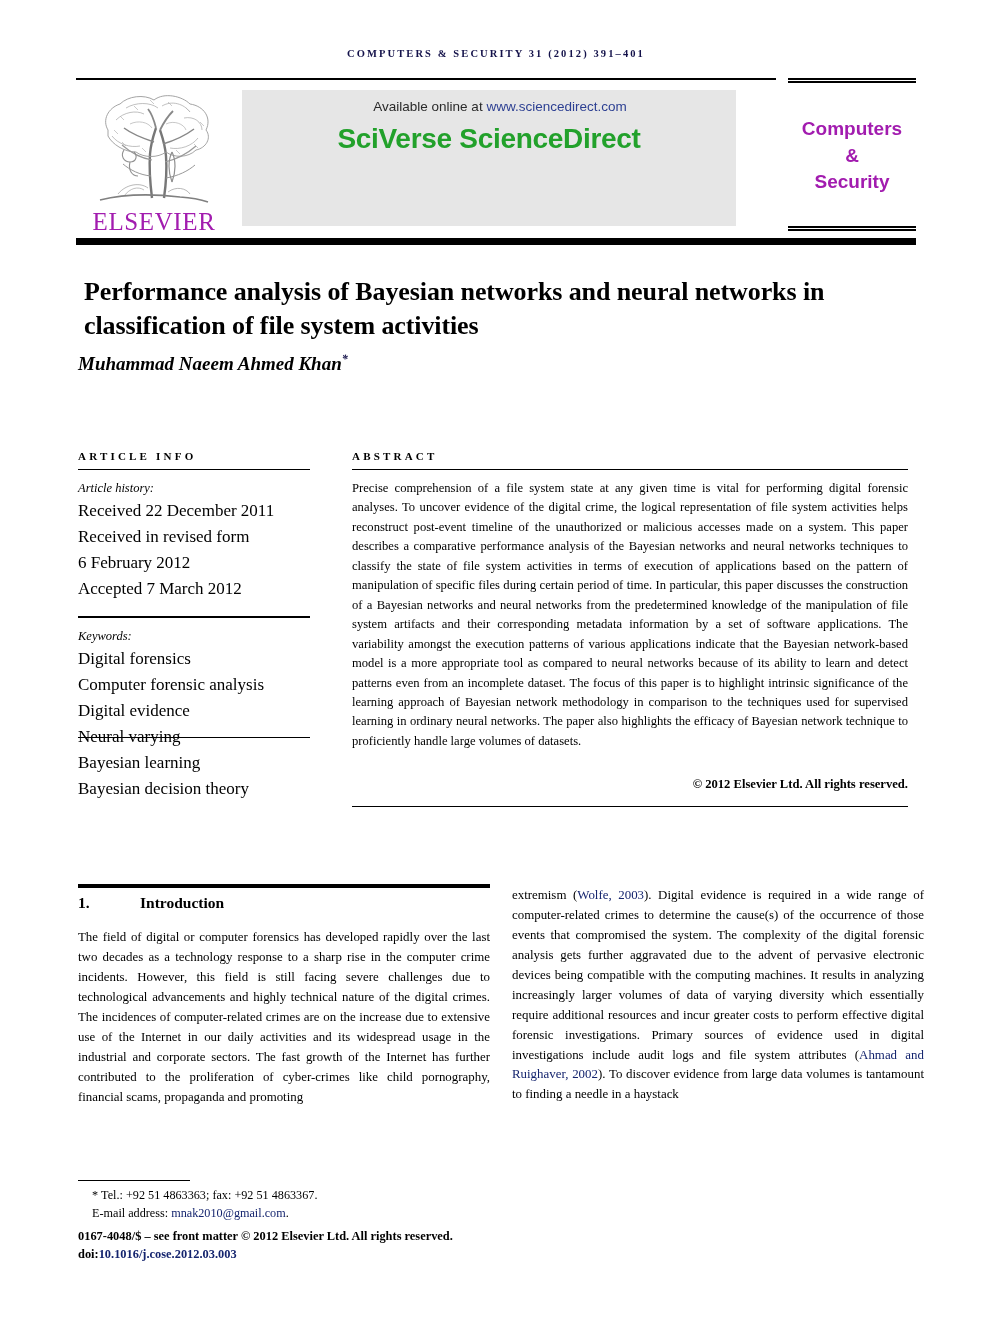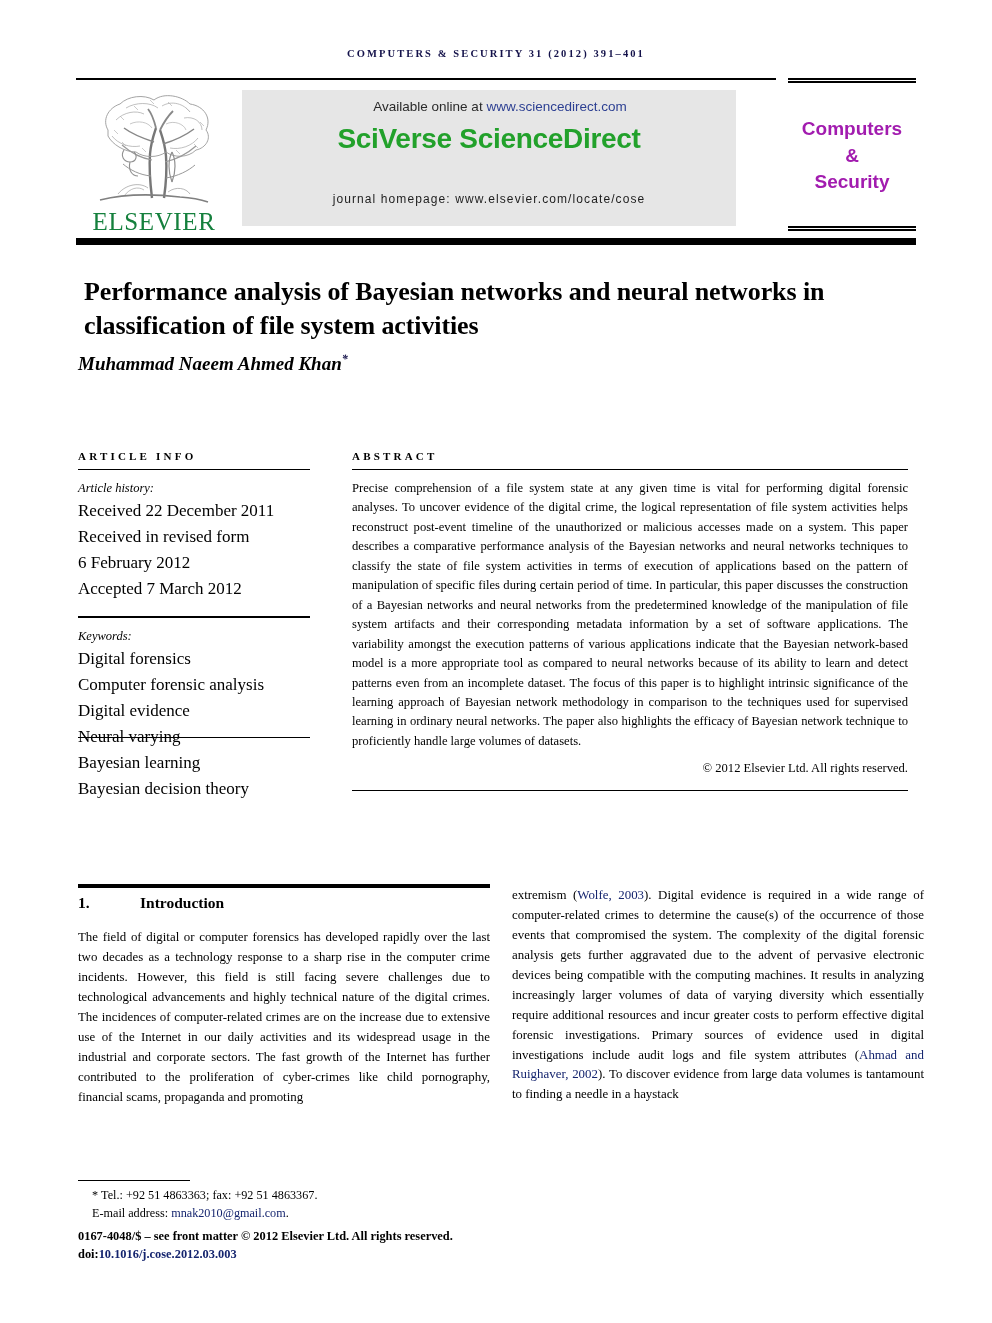--- a/index.html
+++ b/index.html
@@ -85,21 +85,21 @@
   }
   .elsevier-word {
     position: absolute;
     bottom: 0px;
     left: 2px;
     width: 136px;
     text-align: center;
     font-family: "Liberation Serif", "DejaVu Serif", serif;
     font-size: 25px;
     letter-spacing: 0.6px;
-    color: #15803d;
+    color: #a21caf;
   }
 
   .sd-box {
     position: absolute;
     top: 12px;
     left: 166px;
     width: 494px;
     height: 136px;
     background: #e6e6e6;
   }
@@ -242,22 +242,22 @@
 
   .abs-text {
     font-size: 12.6px;
     line-height: 1.545;
     text-align: justify;
     hyphens: none;
   }
   .abs-copyright {
     font-size: 12.6px;
     text-align: right;
-    font-weight: normal;
-    margin-top: 10px;
+    font-weight: bold;
+    margin-top: 26px;
   }
   .abs-bottom-rule {
     height: 1px;
     background: #000;
     margin-top: 14px;
   }
   .info-bottom-rule {
     height: 1px;
     background: #000;
     position: absolute;
@@ -383,21 +383,20 @@
 
           <path d="M16 110 C40 104 70 104 96 107 C110 108 118 110 124 112" stroke="#808080" stroke-width="1.6"></path>
         </g>
       </svg>
       <div class="elsevier-word">ELSEVIER</div>
     </div>
 
     <div class="sd-box">
       <div class="sd-avail"><span>Available online at </span><span class="link">www.sciencedirect.com</span></div>
       <div class="sd-title">SciVerse ScienceDirect</div>
-      <div class="sd-home">journal homepage: www.elsevier.com/locate/cose</div>
     </div>
 
     <div class="cover-box">
       <span>Computers</span>
       <span>&amp;</span>
       <span>Security</span>
     </div>
   </div>
 
   <div class="masthead-bottom-rule"></div>

